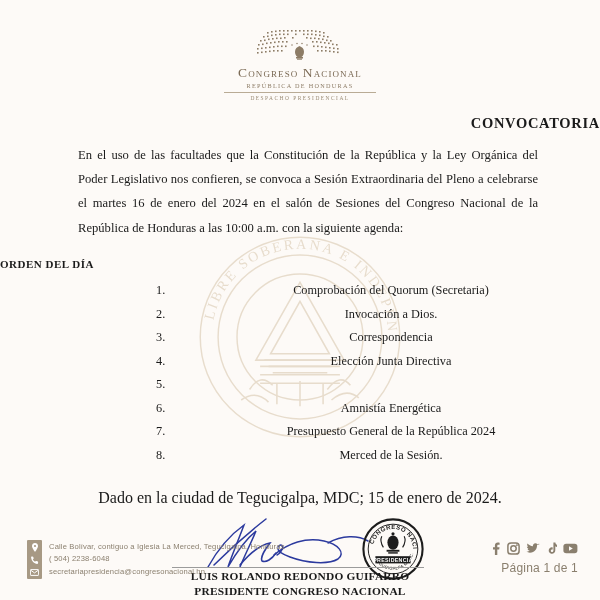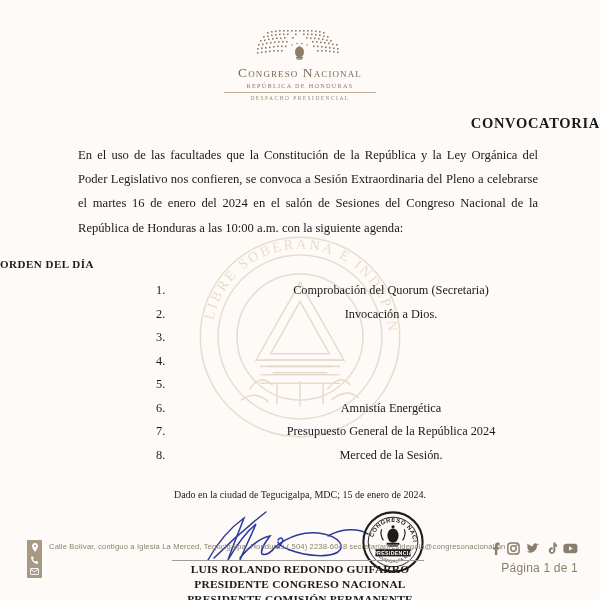--- a/index.html
+++ b/index.html
@@ -133,21 +133,21 @@
   }
   .agenda-text {
     flex: 1 1 auto;
     text-align: center;
   }
 
   .closing {
     position: relative;
     z-index: 2;
     text-align: center;
-    font-size: 10px;
+    font-size: 16px;
     margin-top: 22px;
   }
 
   
   .sig-block {
     position: relative;
     z-index: 2;
     margin-top: 8px;
     height: 78px;
   }
@@ -211,21 +211,21 @@
     padding: 3px 0;
     display: flex;
     flex-direction: column;
     align-items: center;
     justify-content: space-between;
     gap: 4px;
   }
   .icon-bar svg { display: block; }
   .contact-lines {
     display: flex;
-    flex-direction: row;
+    flex-direction: column;
     justify-content: space-between;
     padding: 2px 0;
     gap: 2px;
   }
   .contact-line {
     font-size: 7.6px;
     color: #8a7f6e;
     line-height: 1.35;
     letter-spacing: 0.15px;
     white-space: nowrap;
@@ -413,23 +413,25 @@
     <li class="agenda-item">
       <span class="agenda-num">1.</span>
       <span class="agenda-text">Comprobación del Quorum (Secretaria)</span>
     </li>
     <li class="agenda-item">
       <span class="agenda-num">2.</span>
       <span class="agenda-text">Invocación a Dios.</span>
     </li>
     <li class="agenda-item">
       <span class="agenda-num">3.</span>
+      <span class="agenda-text">Correspondencia</span>
     </li>
     <li class="agenda-item">
       <span class="agenda-num">4.</span>
+      <span class="agenda-text">Elección Junta Directiva</span>
     </li>
     <li class="agenda-item">
       <span class="agenda-num">5.</span>
     </li>
     <li class="agenda-item">
       <span class="agenda-num">6.</span>
       <span class="agenda-text">Amnistía Energética</span>
     </li>
     <li class="agenda-item">
       <span class="agenda-num">7.</span>

